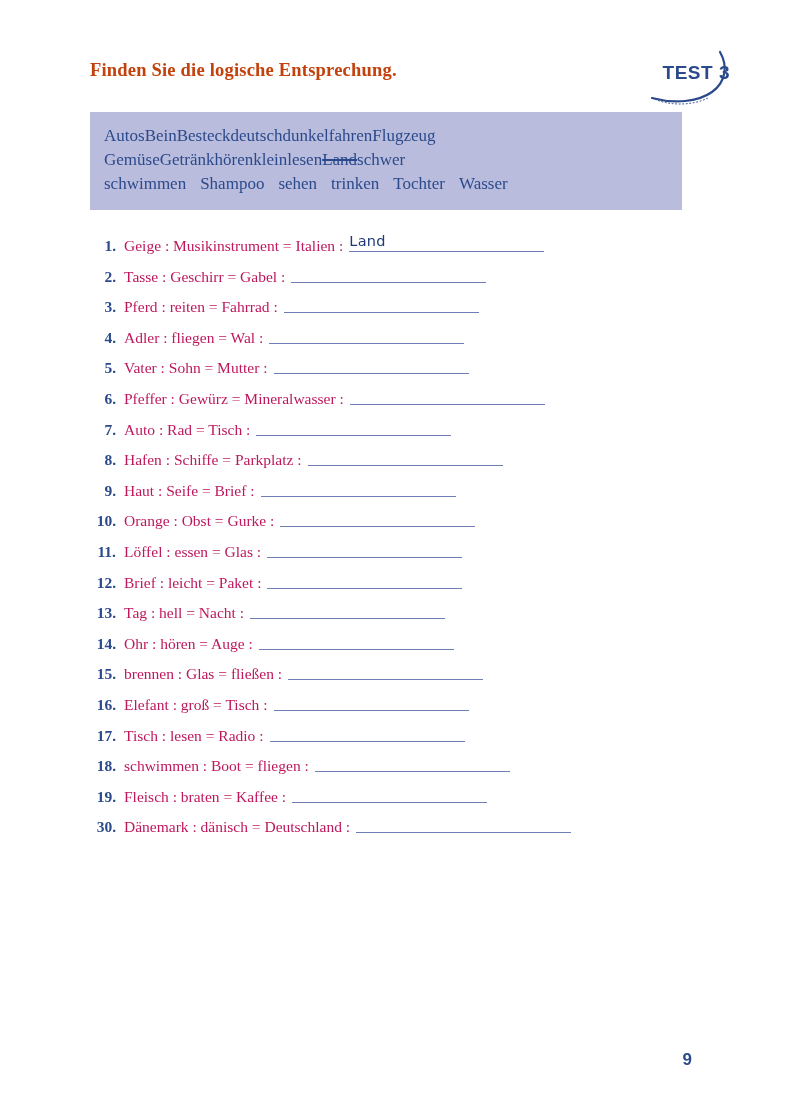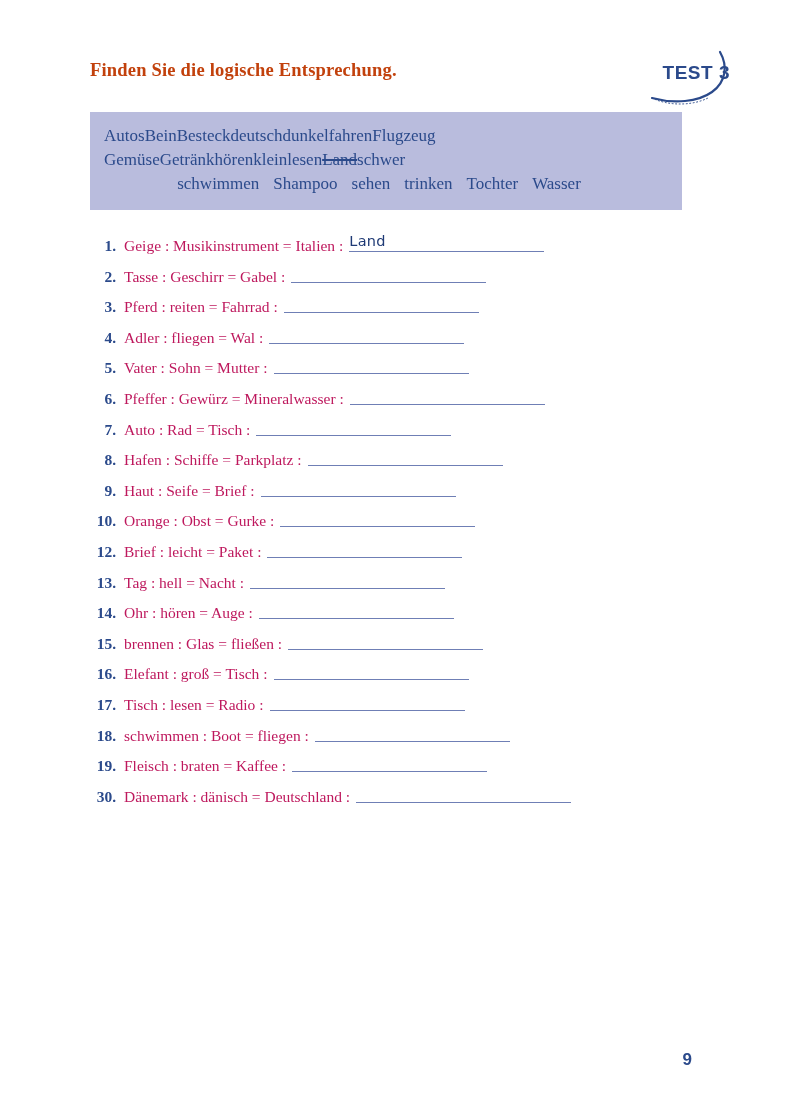--- a/index.html
+++ b/index.html
@@ -62,21 +62,21 @@
     top: 112px;
     left: 90px;
     width: 592px;
     background: #b9bcdd;
     padding: 12px 14px 14px 14px;
     box-sizing: border-box;
   }
   .wordbank-row {
     display: flex;
     flex-wrap: wrap;
-    justify-content: center;
+    justify-content: flex-start;
     line-height: 1.42;
   }
   .wordbank-row.spread {
     justify-content: flex-start;
   }
   .word {
     font-family: "Liberation Serif", serif;
     font-size: 17px;
     color: #2b4a8b;
     white-space: nowrap;
@@ -239,20 +239,25 @@
         <span class="item-num">9.</span>
         <span class="item-text">Haut : Seife = Brief :</span>
         <span class="blank" style="width: 195px;"></span>
       </div>
       <div class="item">
         <span class="item-num">10.</span>
         <span class="item-text">Orange : Obst = Gurke :</span>
         <span class="blank" style="width: 195px;"></span>
       </div>
       <div class="item">
+        <span class="item-num">11.</span>
+        <span class="item-text">Löffel : essen = Glas :</span>
+        <span class="blank" style="width: 195px;"></span>
+      </div>
+      <div class="item">
         <span class="item-num">12.</span>
         <span class="item-text">Brief : leicht = Paket :</span>
         <span class="blank" style="width: 195px;"></span>
       </div>
       <div class="item">
         <span class="item-num">13.</span>
         <span class="item-text">Tag : hell = Nacht :</span>
         <span class="blank" style="width: 195px;"></span>
       </div>
       <div class="item">

